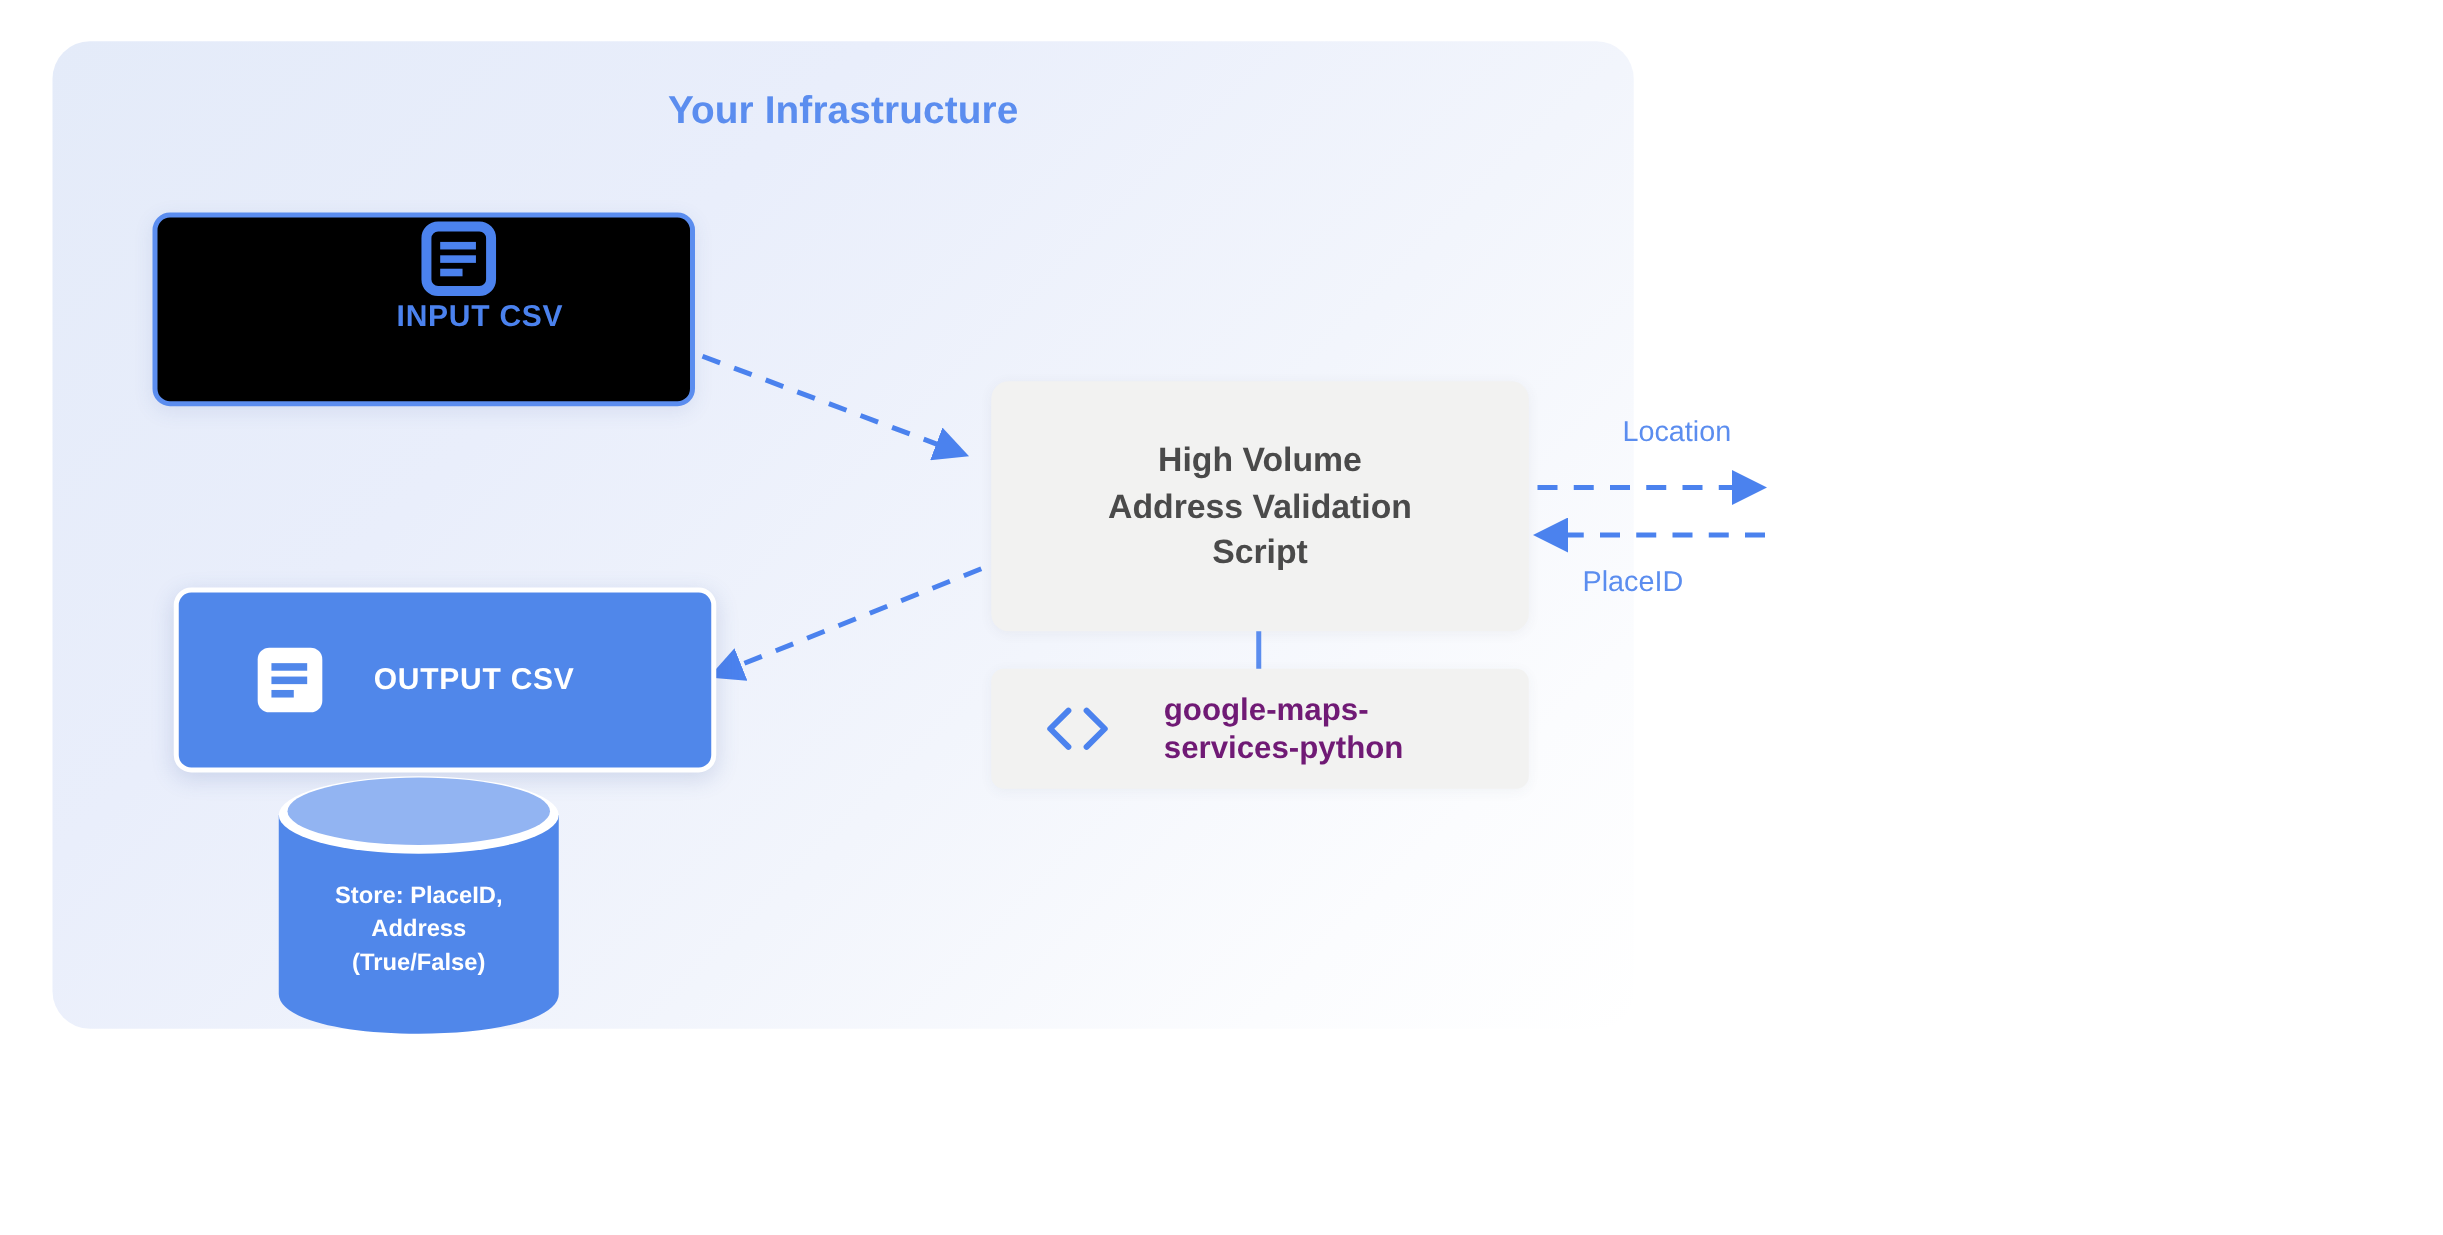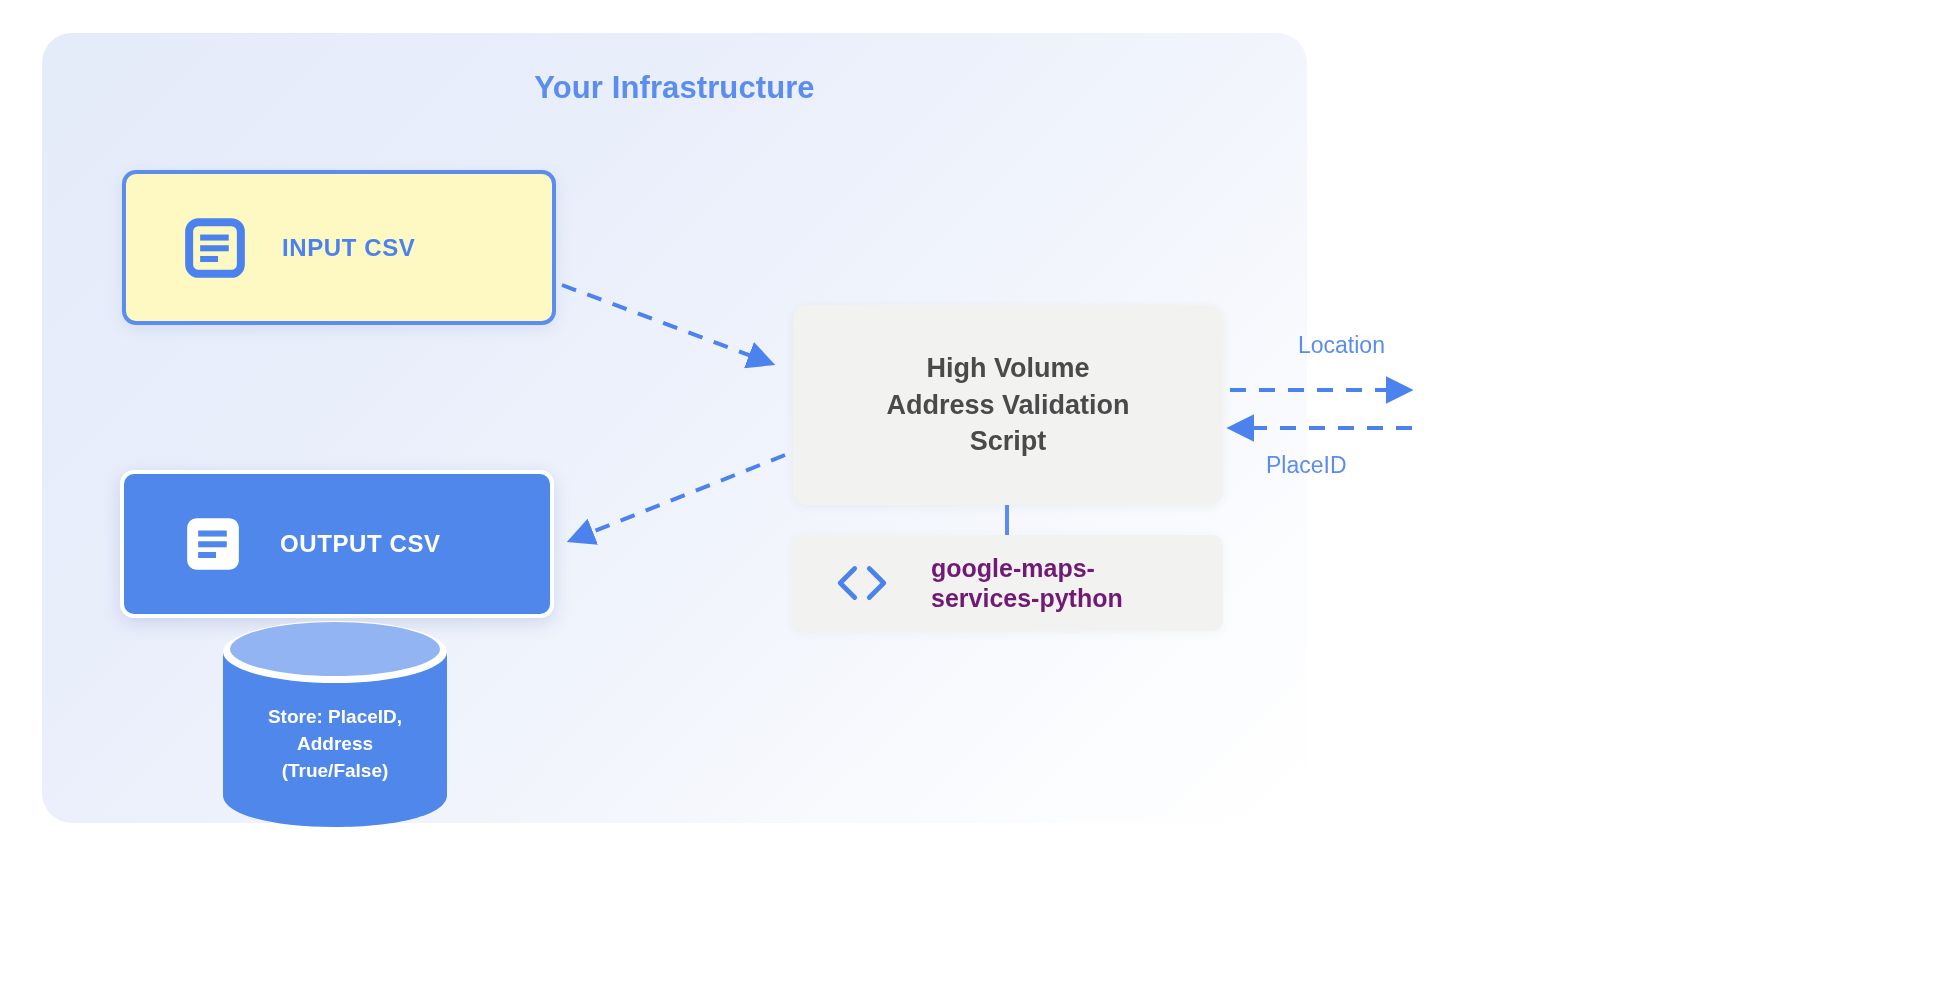--- a/index.html
+++ b/index.html
@@ -50,36 +50,37 @@
     align-items: center;
     border-radius: 14px;
   }
 
   
   #input-csv {
     left: 122px;
     top: 170px;
     width: 434px;
     height: 155px;
-    background: #fef9c3;
+    background: #000000;
     border: 4px solid #5b8def;
     box-shadow: 0 4px 16px rgba(60,90,160,.10);
     padding-left: 56px;
+    flex-direction: column;
   }
   #input-csv .node-label {
     font-size: 24px;
     font-weight: bold;
     letter-spacing: .6px;
     color: #4b82ee;
     margin-left: 34px;
   }
 
   
   #output-csv {
-    left: 120px;
+    left: 139px;
     top: 470px;
     width: 434px;
     height: 148px;
     background: #5087ea;
     border: 4px solid #ffffff;
     box-shadow: 0 5px 18px rgba(60,90,160,.18);
     padding-left: 56px;
   }
   #output-csv .node-label {
     font-size: 24px;

